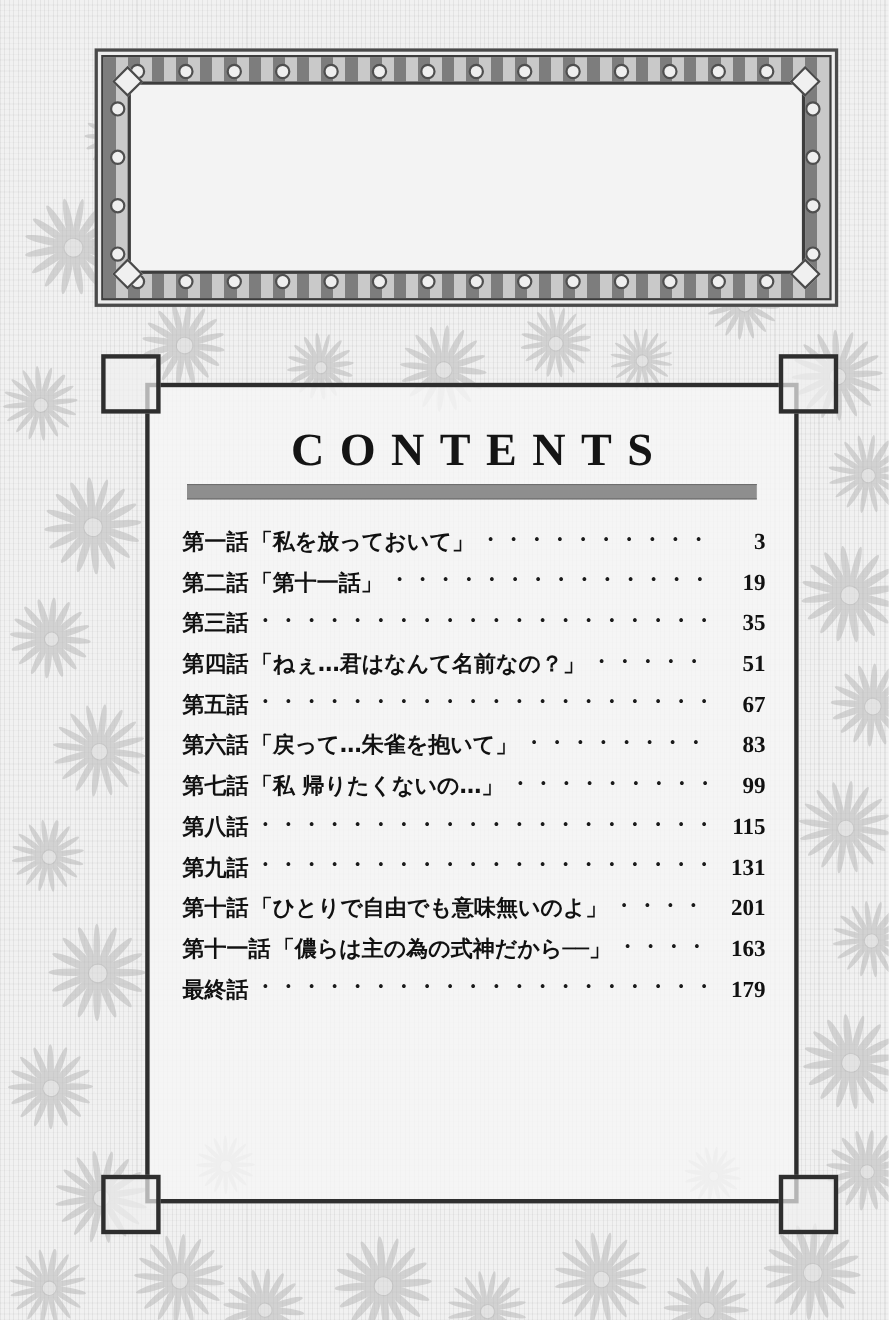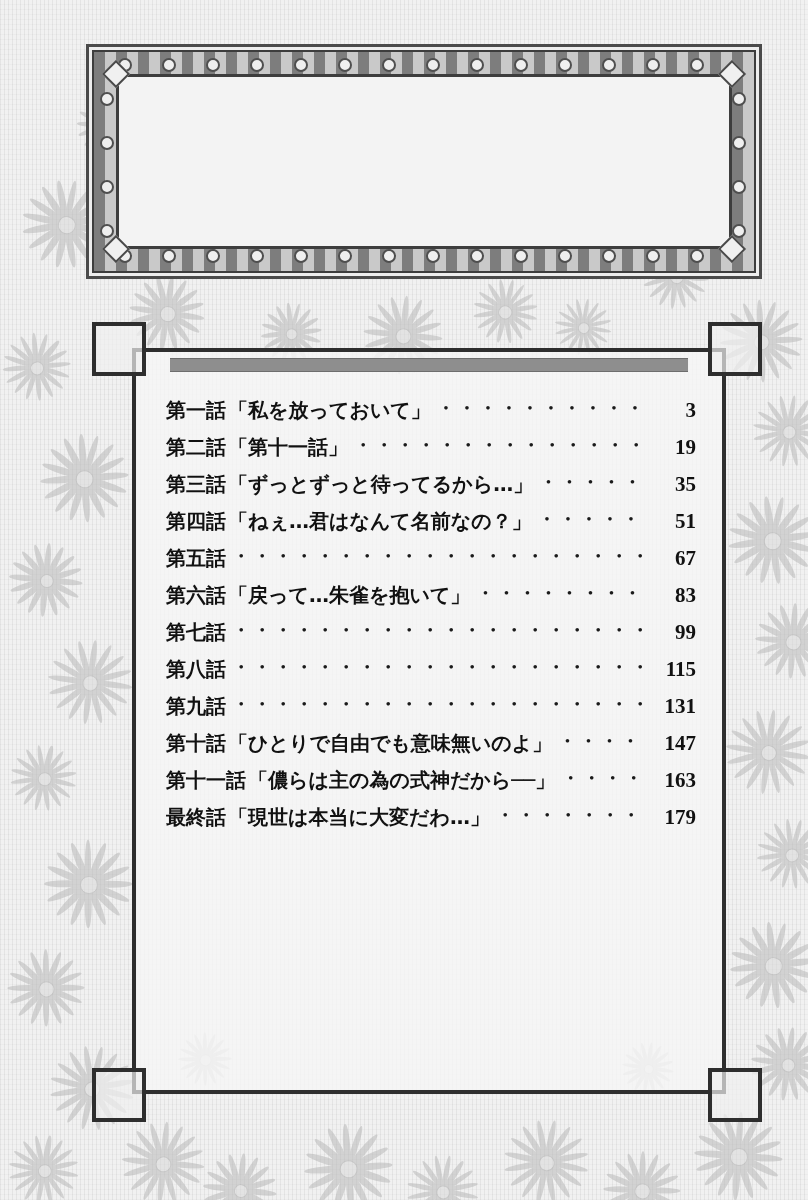--- a/index.html
+++ b/index.html
@@ -903,37 +903,37 @@
         <div class="chain-dot" style="left: 638px; top: 172px;"></div>
       </div>
     <div class="plaque-band-inner"></div>
     <div class="corner-diamond" style="left:20px; top:20px;"></div>
     <div class="corner-diamond" style="right:20px; top:20px;"></div>
     <div class="corner-diamond" style="left:20px; bottom:20px;"></div>
     <div class="corner-diamond" style="right:20px; bottom:20px;"></div>
   </div>
 
   <div class="contents-frame">
+    <div class="contents-heading">CONTENTS</div>
     <div class="heading-rule"></div>
     <div class="toc" id="toc-list">
         <div class="toc-row">
           <span class="toc-ch">第一話</span>
           <span class="toc-title">「私を放っておいて」</span>
           <span class="toc-dots">・・・・・・・・・・・・・・・・・・・・・・・・・・・・・・</span>
           <span class="toc-page">3</span>
         </div>
         <div class="toc-row">
           <span class="toc-ch">第二話</span>
           <span class="toc-title">「第十一話」</span>
           <span class="toc-dots">・・・・・・・・・・・・・・・・・・・・・・・・・・・・・・</span>
           <span class="toc-page">19</span>
         </div>
         <div class="toc-row">
           <span class="toc-ch">第三話</span>
-          <span class="toc-title">「ずっとずっと待ってるから…」</span>
           <span class="toc-dots">・・・・・・・・・・・・・・・・・・・・・・・・・・・・・・</span>
           <span class="toc-page">35</span>
         </div>
         <div class="toc-row">
           <span class="toc-ch">第四話</span>
           <span class="toc-title">「ねぇ…君はなんて名前なの？」</span>
           <span class="toc-dots">・・・・・・・・・・・・・・・・・・・・・・・・・・・・・・</span>
           <span class="toc-page">51</span>
         </div>
         <div class="toc-row">
@@ -942,48 +942,48 @@
           <span class="toc-page">67</span>
         </div>
         <div class="toc-row">
           <span class="toc-ch">第六話</span>
           <span class="toc-title">「戻って…朱雀を抱いて」</span>
           <span class="toc-dots">・・・・・・・・・・・・・・・・・・・・・・・・・・・・・・</span>
           <span class="toc-page">83</span>
         </div>
         <div class="toc-row">
           <span class="toc-ch">第七話</span>
+          <span class="toc-title">「私 帰りたくないの…」</span>
           <span class="toc-dots">・・・・・・・・・・・・・・・・・・・・・・・・・・・・・・</span>
           <span class="toc-page">99</span>
         </div>
         <div class="toc-row">
           <span class="toc-ch">第八話</span>
           <span class="toc-dots">・・・・・・・・・・・・・・・・・・・・・・・・・・・・・・</span>
           <span class="toc-page">115</span>
         </div>
         <div class="toc-row">
           <span class="toc-ch">第九話</span>
           <span class="toc-dots">・・・・・・・・・・・・・・・・・・・・・・・・・・・・・・</span>
           <span class="toc-page">131</span>
         </div>
         <div class="toc-row">
           <span class="toc-ch">第十話</span>
           <span class="toc-title">「ひとりで自由でも意味無いのよ」</span>
           <span class="toc-dots">・・・・・・・・・・・・・・・・・・・・・・・・・・・・・・</span>
-          <span class="toc-page">147</span>
+          <span class="toc-page">201</span>
         </div>
         <div class="toc-row">
           <span class="toc-ch">第十一話</span>
           <span class="toc-title">「儂らは主の為の式神だから──」</span>
           <span class="toc-dots">・・・・・・・・・・・・・・・・・・・・・・・・・・・・・・</span>
           <span class="toc-page">163</span>
         </div>
         <div class="toc-row">
           <span class="toc-ch">最終話</span>
-          <span class="toc-title">「現世は本当に大変だわ…」</span>
           <span class="toc-dots">・・・・・・・・・・・・・・・・・・・・・・・・・・・・・・</span>
           <span class="toc-page">179</span>
         </div>
       </div>
   </div>
 
   <div class="frame-corner fc-tl"></div>
   <div class="frame-corner fc-tr"></div>
   <div class="frame-corner fc-bl"></div>
   <div class="frame-corner fc-br"></div>

